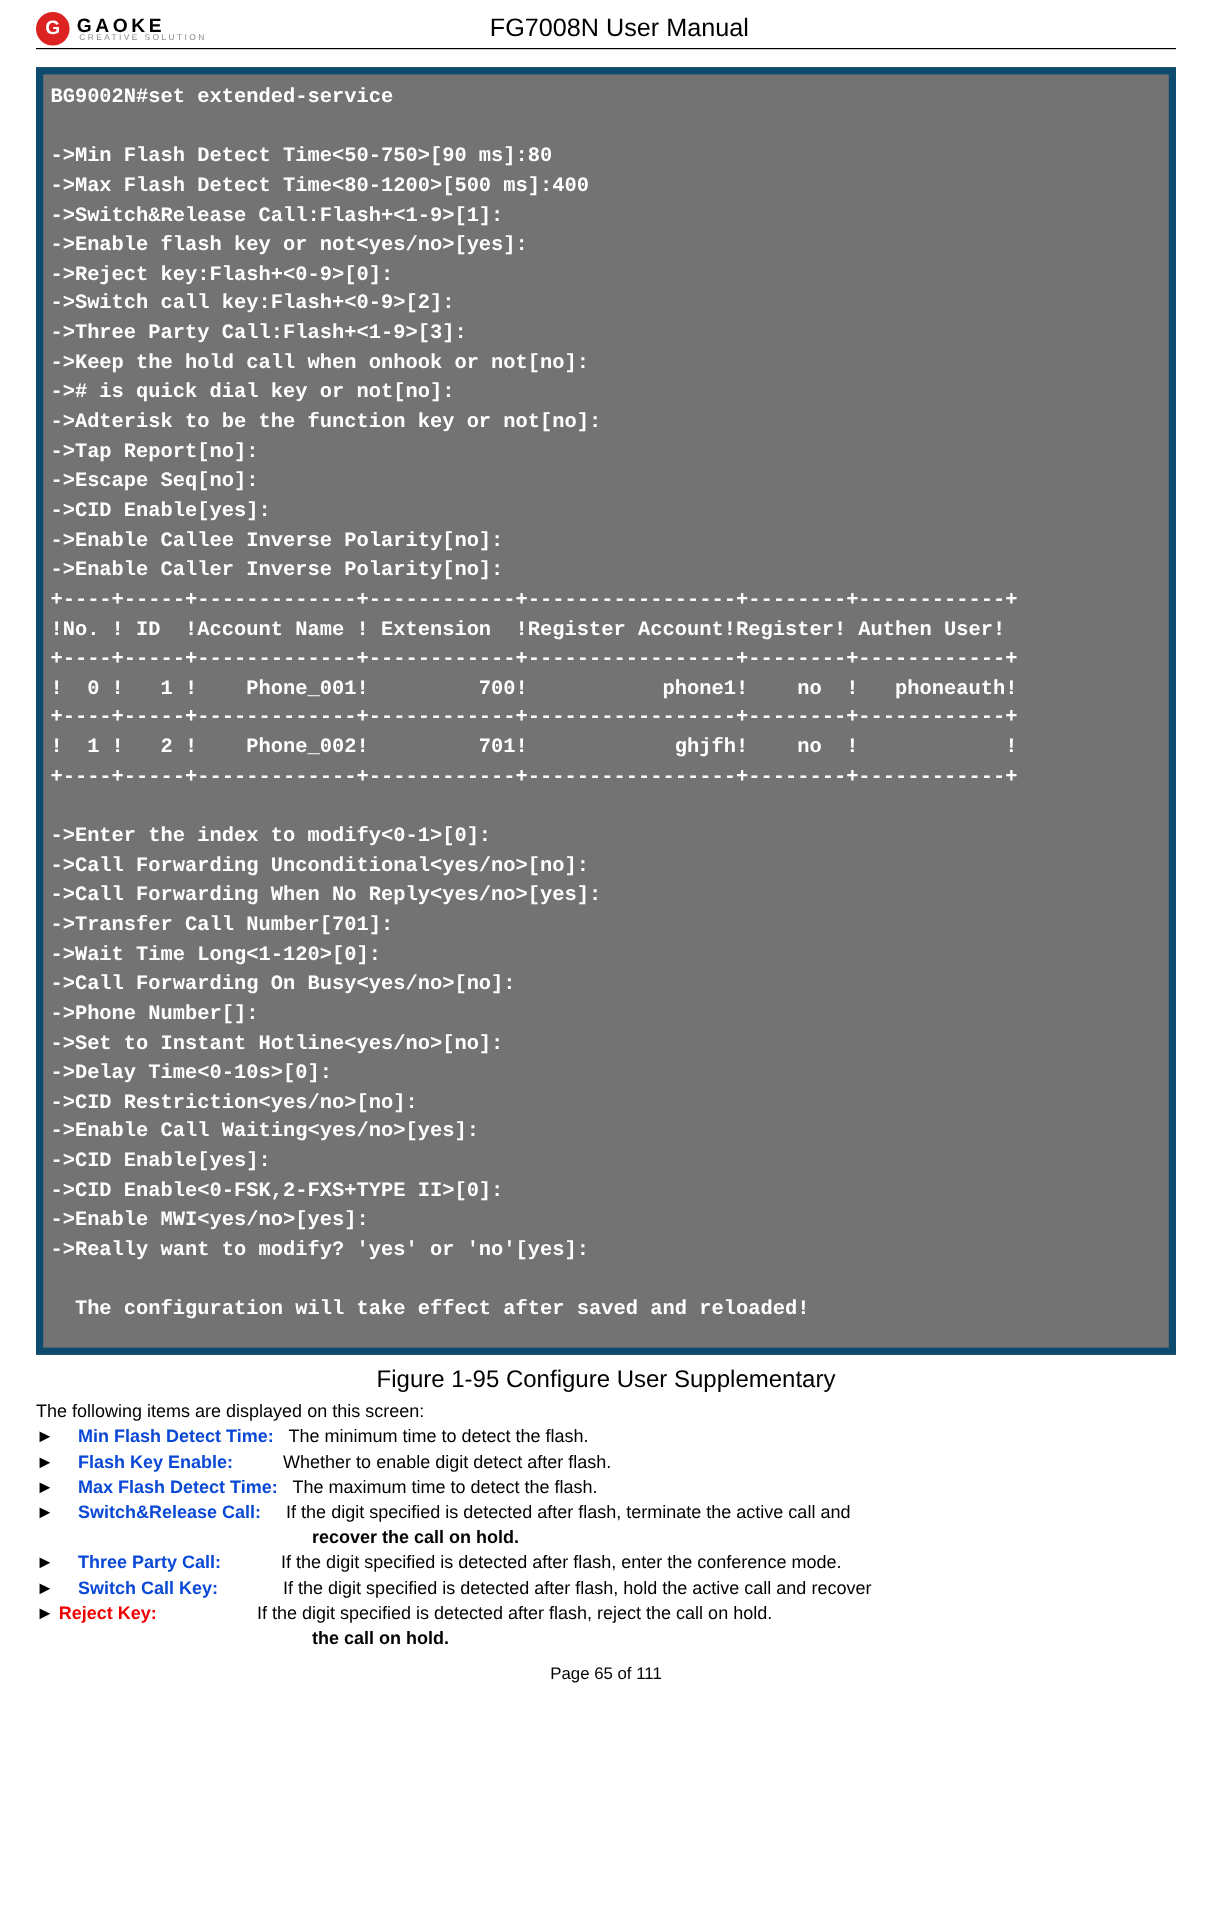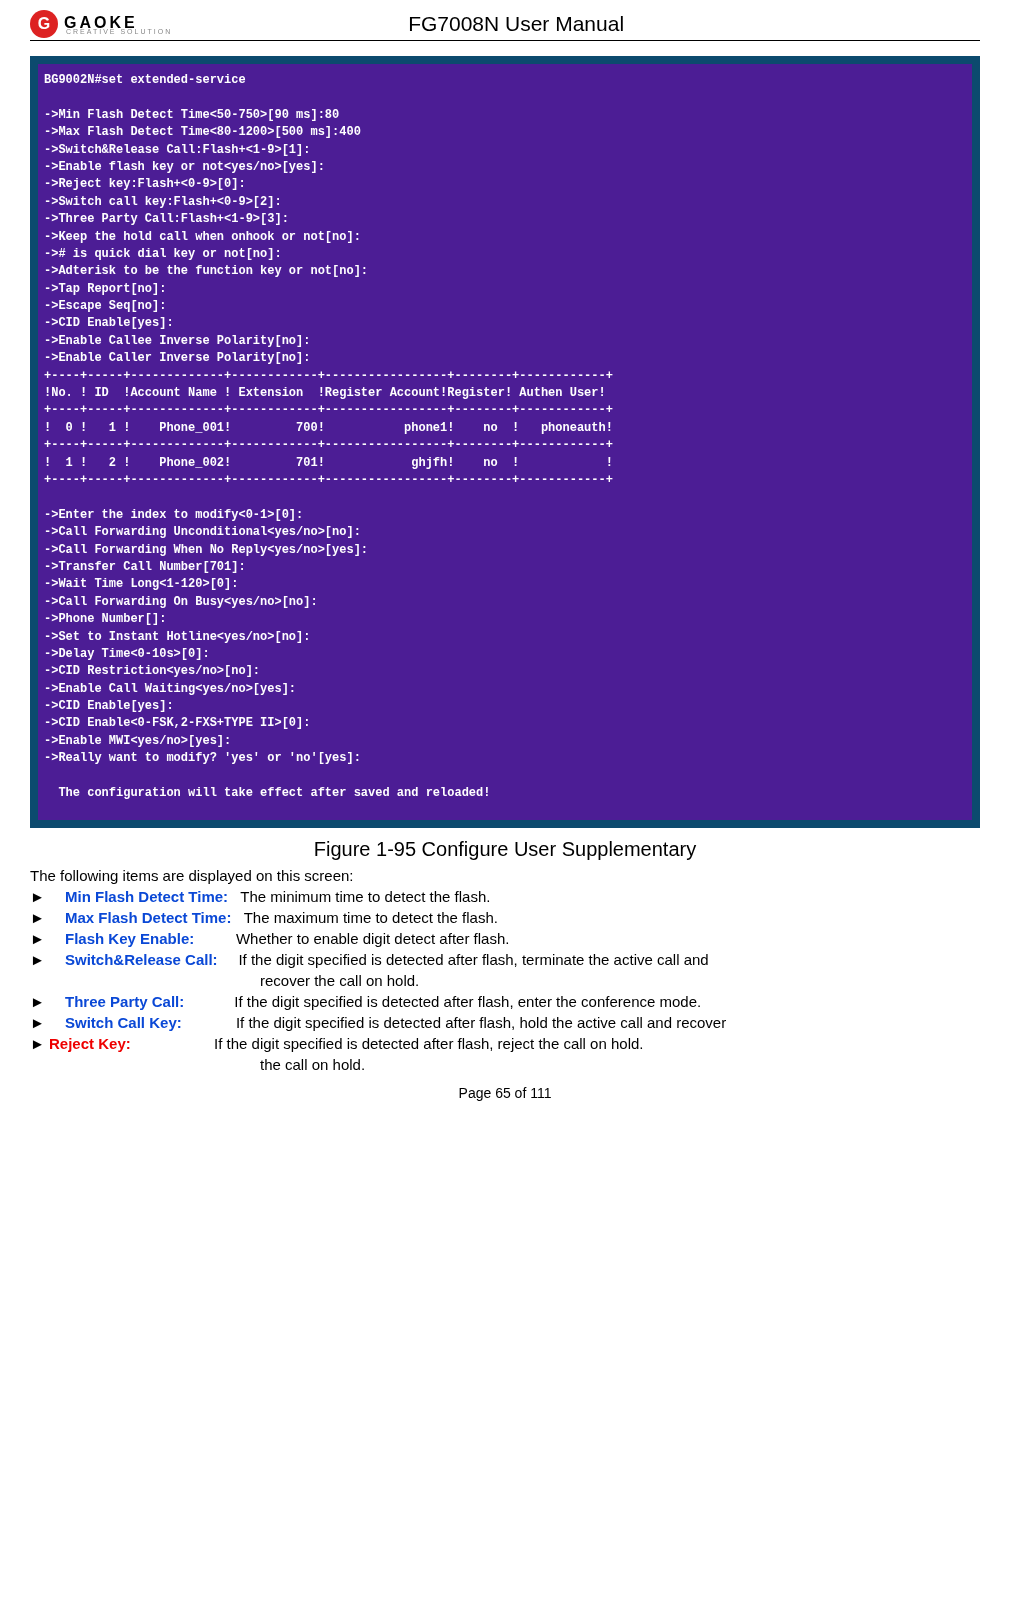--- a/index.html
+++ b/index.html
@@ -54,30 +54,30 @@
     margin-top: -4px;
     margin-left: 2px;
   }
   .doc-title {
     flex: 1;
     text-align: center;
     font-size: 21px;
     margin-left:-120px;
   }
   .terminal {
-    background: #4c1d95;
+    background: #737373;
     color: #fff;
     font-family: "Courier New", monospace;
-    font-size: 12px;
+    font-size: 17px;
     font-weight: bold;
     line-height: 1.45;
     padding: 8px 6px 18px 6px;
     white-space: pre;
     overflow: hidden;
-    border: 8px solid #0c4a6e;
+    border: 6px solid #0c4a6e;
     margin-bottom: 10px;
   }
   .fig-caption {
     text-align: center;
     font-weight: normal;
     font-size: 20px;
     margin: 8px 0 6px 0;
   }
   .intro-line {
     margin: 3px 0;
@@ -92,20 +92,21 @@
     color: #0a48d6;
     font-weight: bold;
     margin-left: 16px;
   }
   .term-red {
     color: #e00;
     font-weight: bold;
   }
   .cont {
     margin-left: 230px;
+    font-weight: bold;
   }
   .footer {
     text-align: center;
     margin-top: 12px;
     font-size: 14px;
   }
 </style>
 </head>
 <body>
 
@@ -165,22 +166,22 @@
 -&gt;Really want to modify? 'yes' or 'no'[yes]:
 
   The configuration will take effect after saved and reloaded!</div>
 
   <div class="fig-caption">Figure 1-95   Configure User Supplementary</div>
 
   <div class="intro-line">The following items are displayed on this screen:</div>
 
   <div id="items">
       <div class="desc-row"><span class="arrow">► </span><span class="term">Min Flash Detect Time:</span><span style="white-space: pre;">   The minimum time to detect the flash.</span></div>
+      <div class="desc-row"><span class="arrow">► </span><span class="term">Flash Key Enable:</span><span style="white-space: pre;">          Whether to enable digit detect after flash.</span></div>
       <div class="desc-row"><span class="arrow">► </span><span class="term">Max Flash Detect Time:</span><span style="white-space: pre;">   The maximum time to detect the flash.</span></div>
-      <div class="desc-row"><span class="arrow">► </span><span class="term">Flash Key Enable:</span><span style="white-space: pre;">          Whether to enable digit detect after flash.</span></div>
       <div class="desc-row"><span class="arrow">► </span><span class="term">Switch&amp;Release Call:</span><span style="white-space: pre;">     If the digit specified is detected after flash, terminate the active call and</span></div>
       <div class="cont">recover the call on hold.</div>
       <div class="desc-row"><span class="arrow">► </span><span class="term">Three Party Call:</span><span style="white-space: pre;">            If the digit specified is detected after flash, enter the conference mode.</span></div>
       <div class="desc-row"><span class="arrow">► </span><span class="term">Switch Call Key:</span><span style="white-space: pre;">             If the digit specified is detected after flash, hold the active call and recover</span></div>
       <div class="desc-row"><span class="arrow">► </span><span class="term-red">Reject Key:</span><span style="white-space: pre;">                    If the digit specified is detected after flash, reject the call on hold.</span></div>
       <div class="cont">the call on hold.</div>
     </div>
 
   <div class="footer">Page 65 of 111</div>
 </div>

